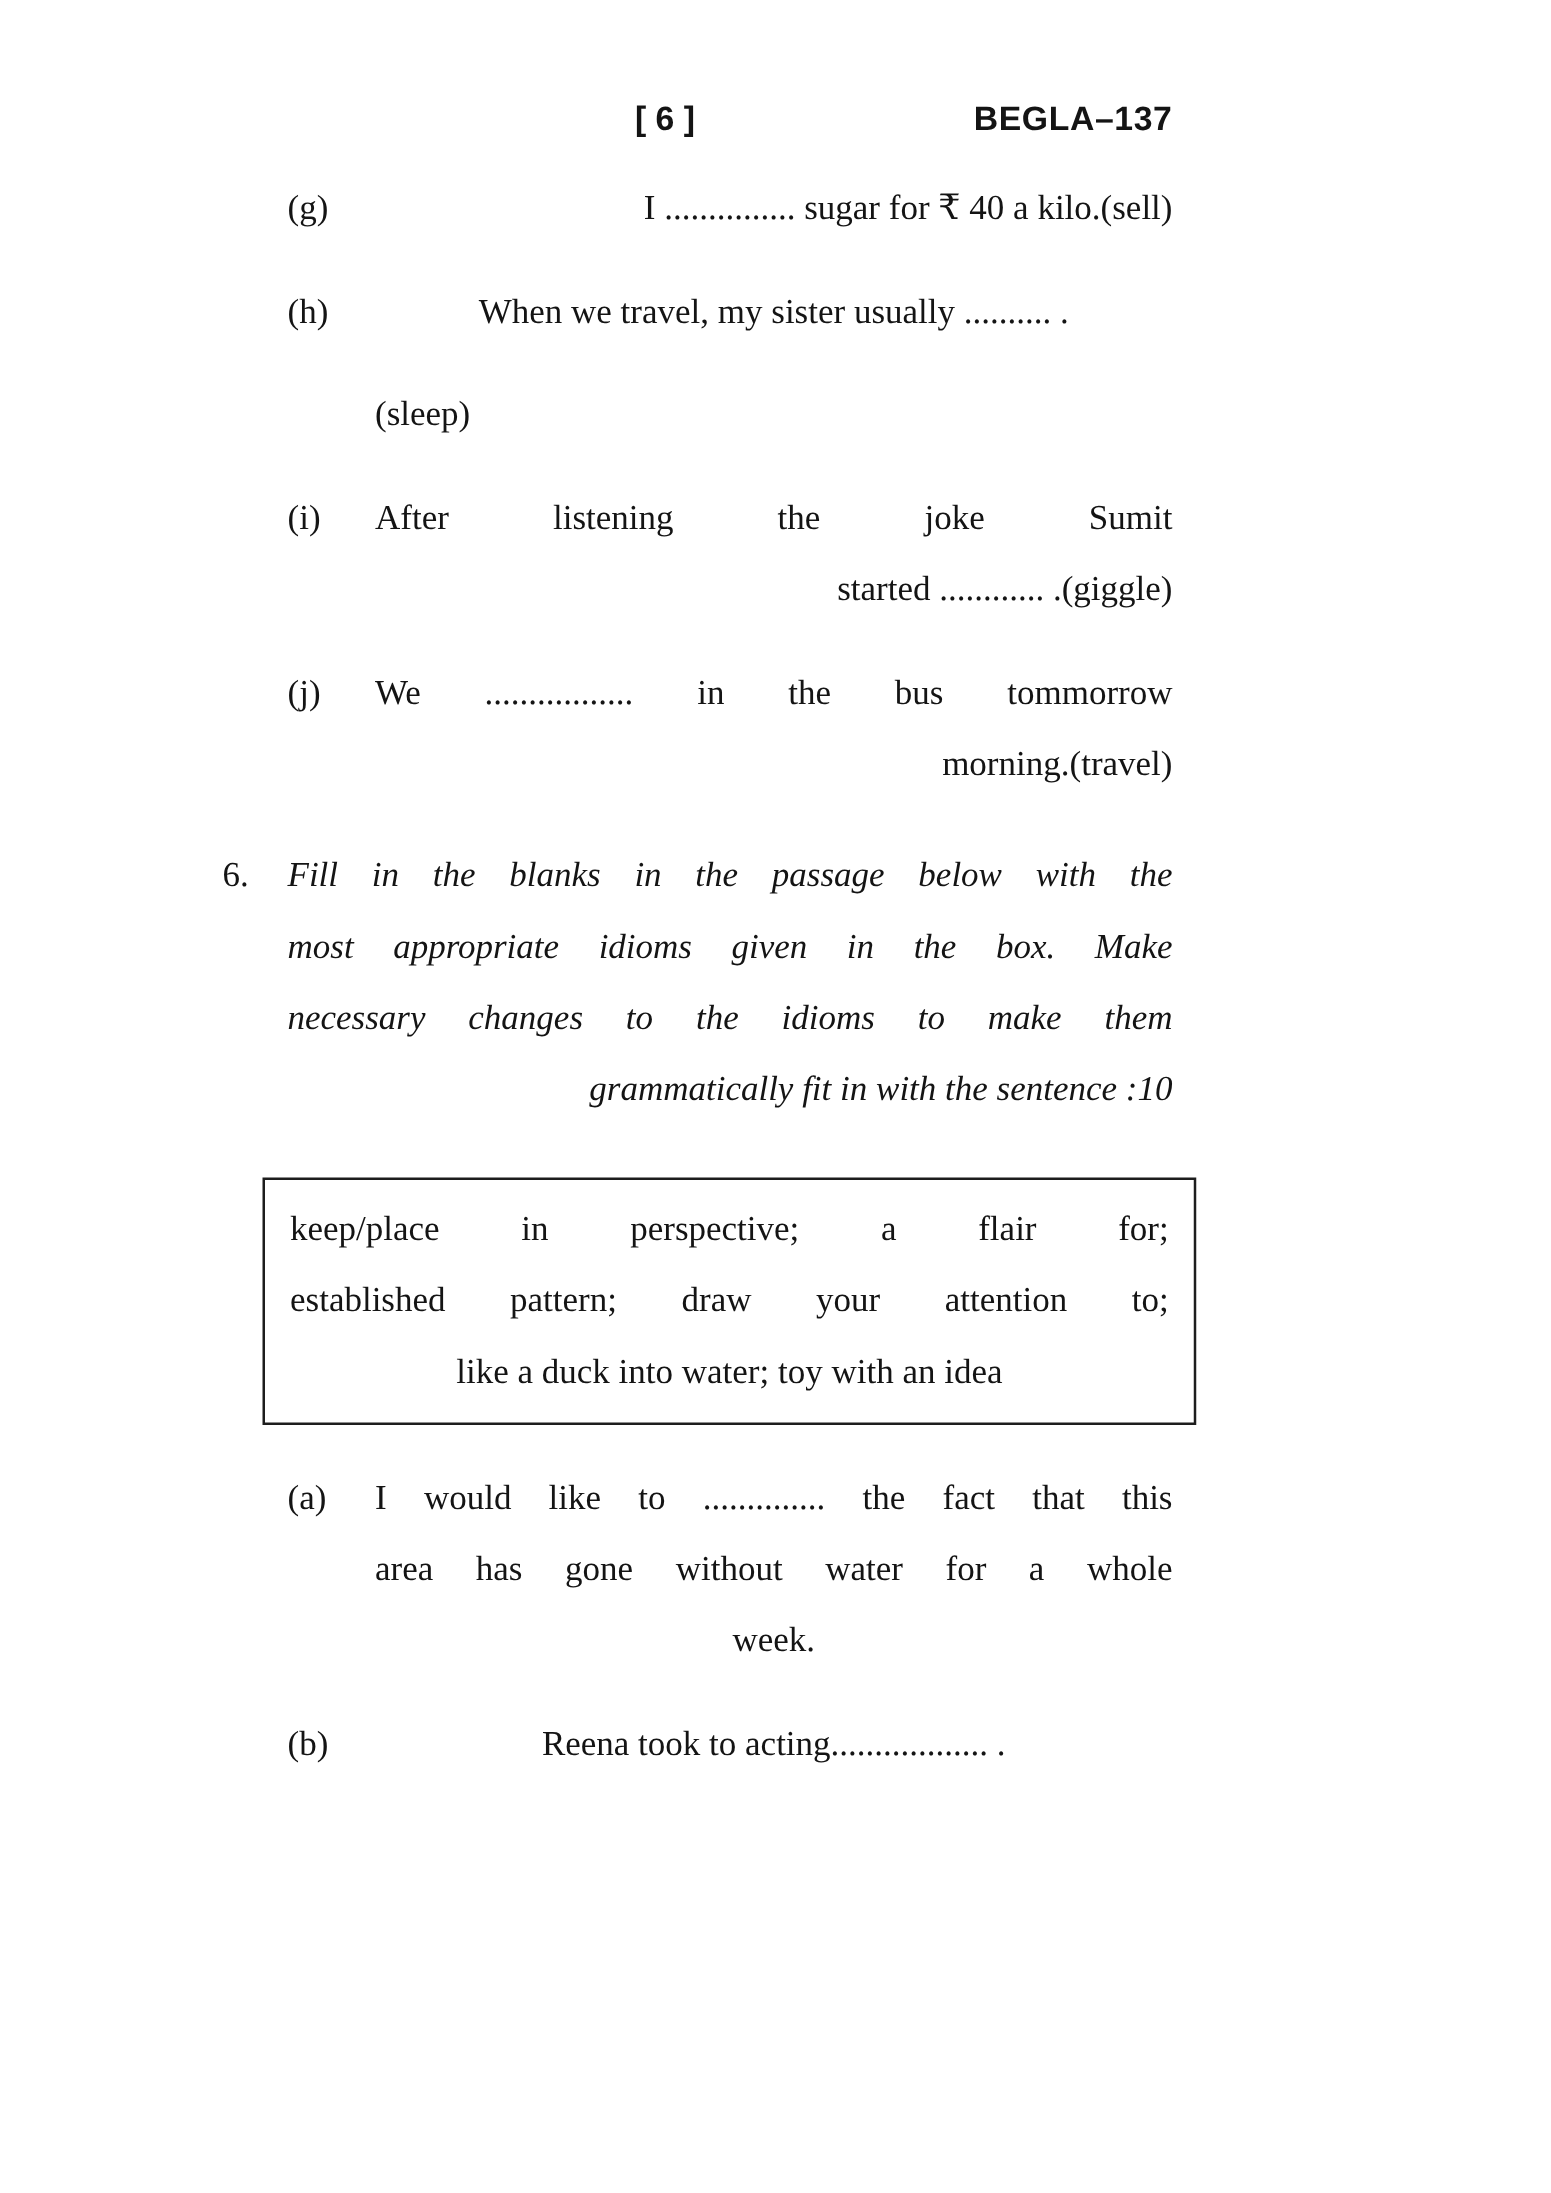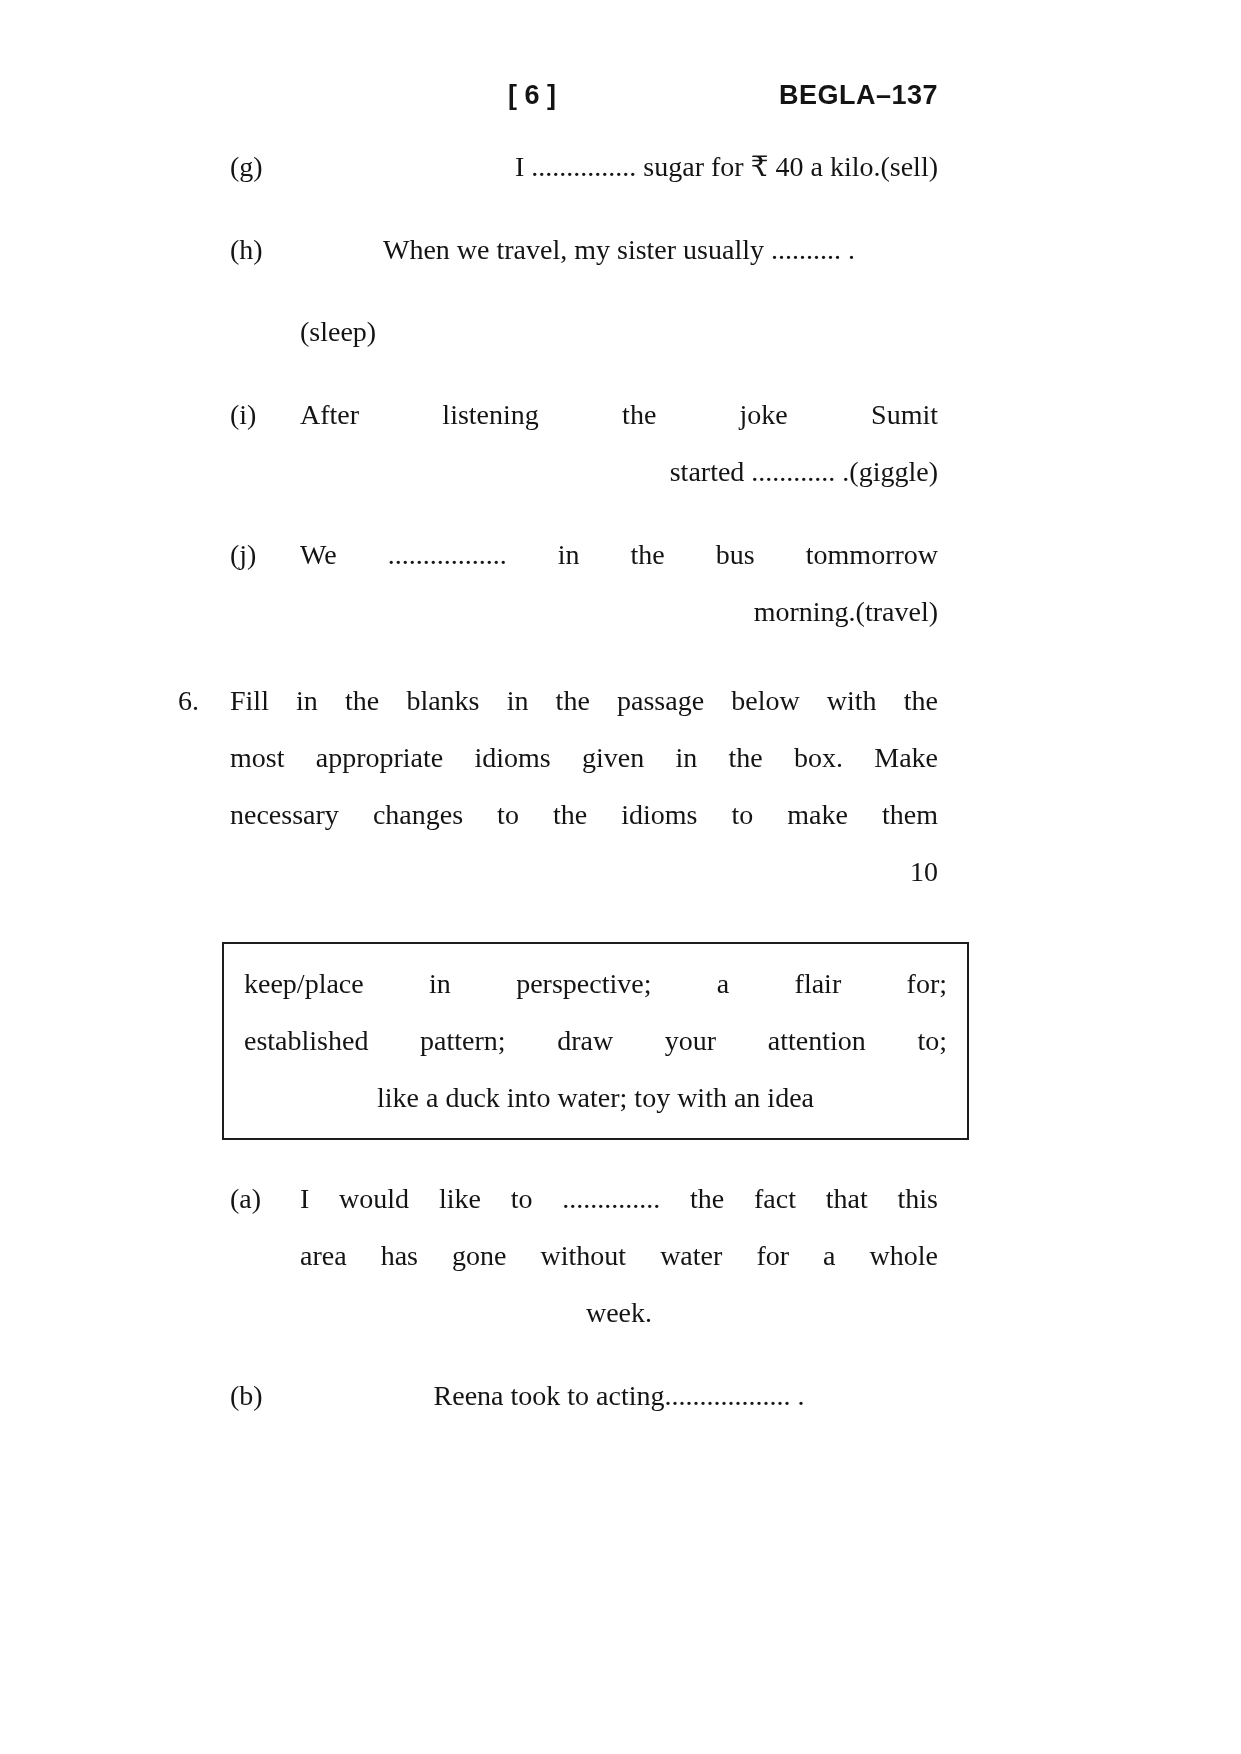--- a/index.html
+++ b/index.html
@@ -28,25 +28,25 @@
   .fitem .ilabel { width:70px; flex:none; line-height:57px; }
   .fitem .ibody { flex:1; min-width:0; }
 
   .line  { line-height:57px;text-align:center; }
   .jline { line-height:57px; text-align:justify; text-align-last:justify; }
   .row-between { display:flex; justify-content:flex-end; line-height:57px; }
   .hint-right { text-align:left; line-height:57px; margin-top:25px; }
 
   .q6 { display:flex; margin-top:32px; margin-bottom:0; }
   .q6 .qnum { width:52px; flex:none; line-height:57px; }
-  .q6 .qbody { flex:1; min-width:0; }
+  .q6 .qbody { flex:1; min-width:0;font-style:italic; }
 
   .idiom-box {
     border:2px solid #1d1d1d;
-    margin:42px 0 30px 44px;
+    margin:42px 0 30px 32px;
     width:747px;
     padding:11px 20px 12px 20px;
   }
 
   .subsection { margin-top:0; }
 </style>
 </head>
 <body>
 
 <div class="page">
@@ -98,20 +98,21 @@
       </div>
     </div>
 
     <div class="q6">
       <div class="qnum">6.</div>
       <div class="qbody">
         <div class="jline">Fill in the blanks in the passage below with the</div>
         <div class="jline">most appropriate idioms given in the box. Make</div>
         <div class="jline">necessary changes to the idioms to make them</div>
         <div class="row-between">
+          <span>grammatically fit in with the sentence :</span>
           <span>10</span>
         </div>
       </div>
     </div>
 
     <div class="idiom-box">
       <div class="jline">keep/place in perspective; a flair for;</div>
       <div class="jline">established pattern; draw your attention to;</div>
       <div class="line">like a duck into water; toy with an idea</div>
     </div>

